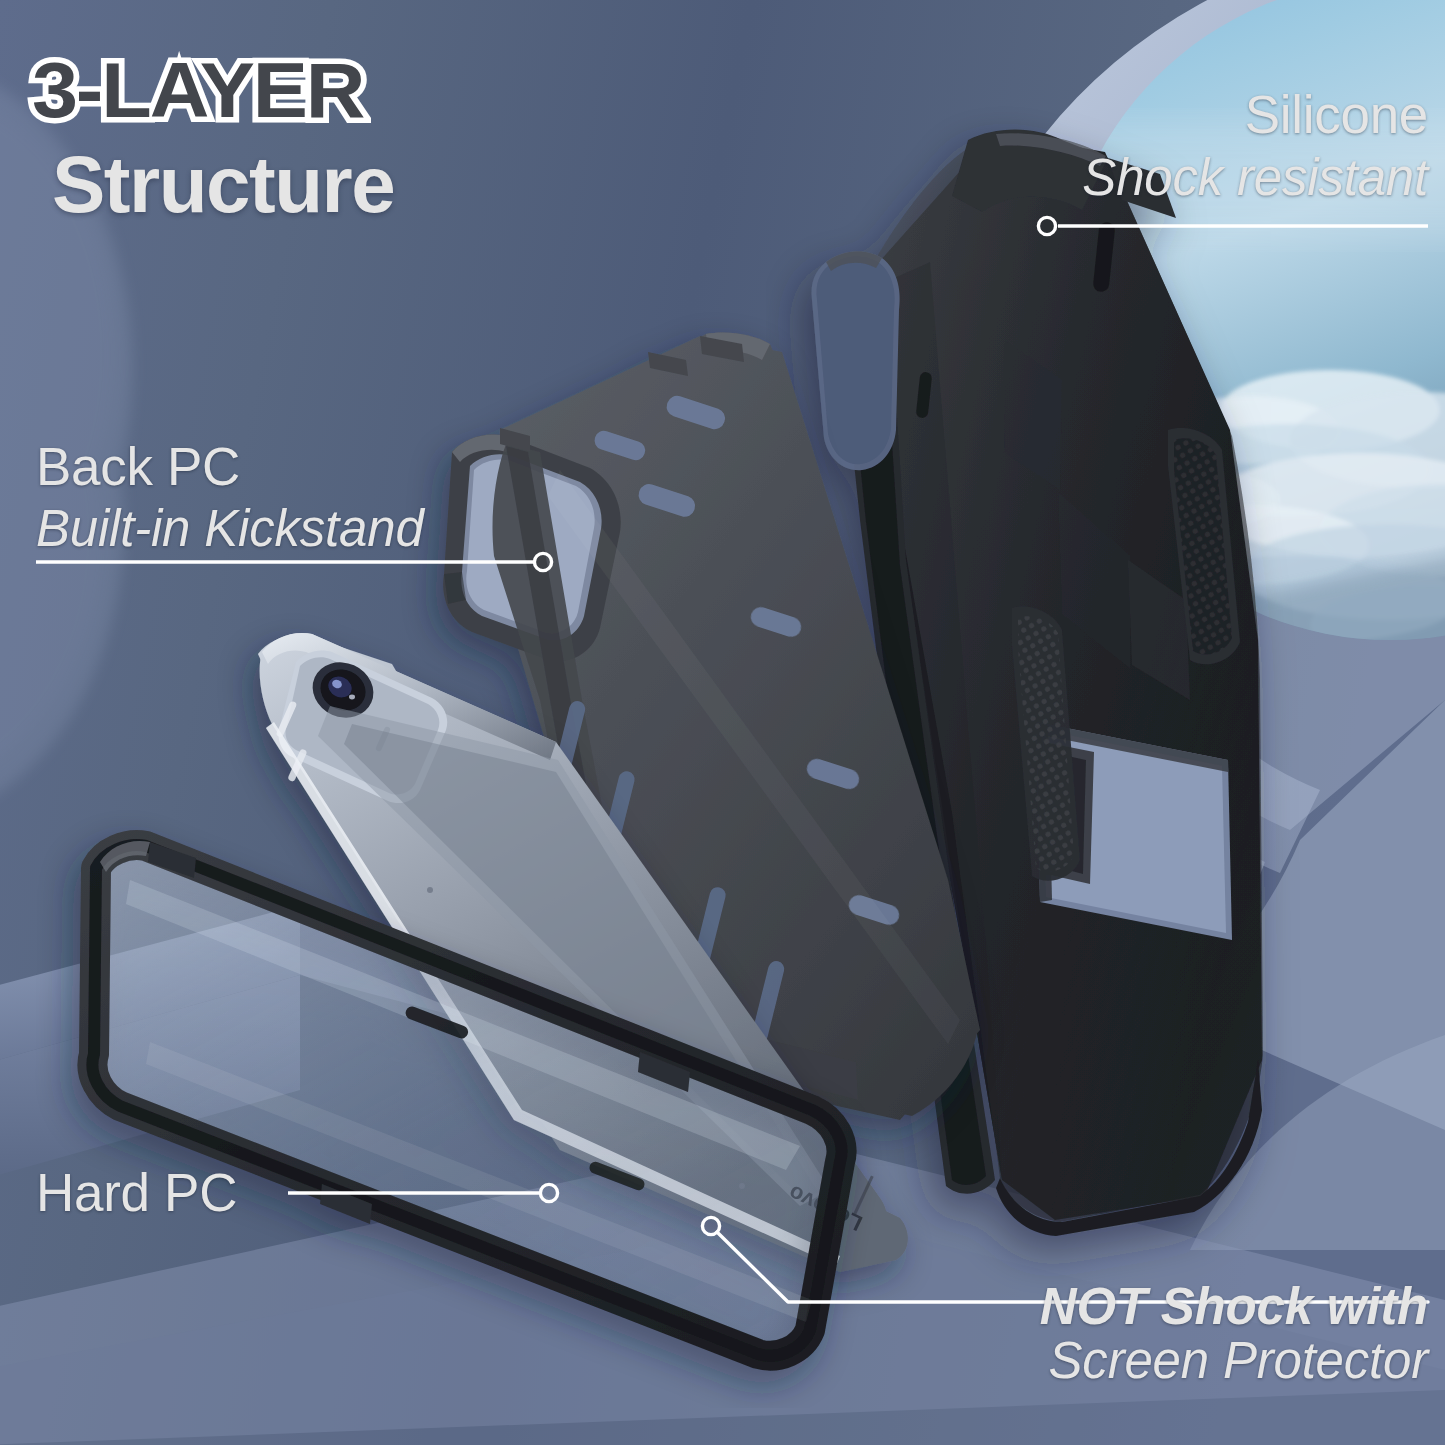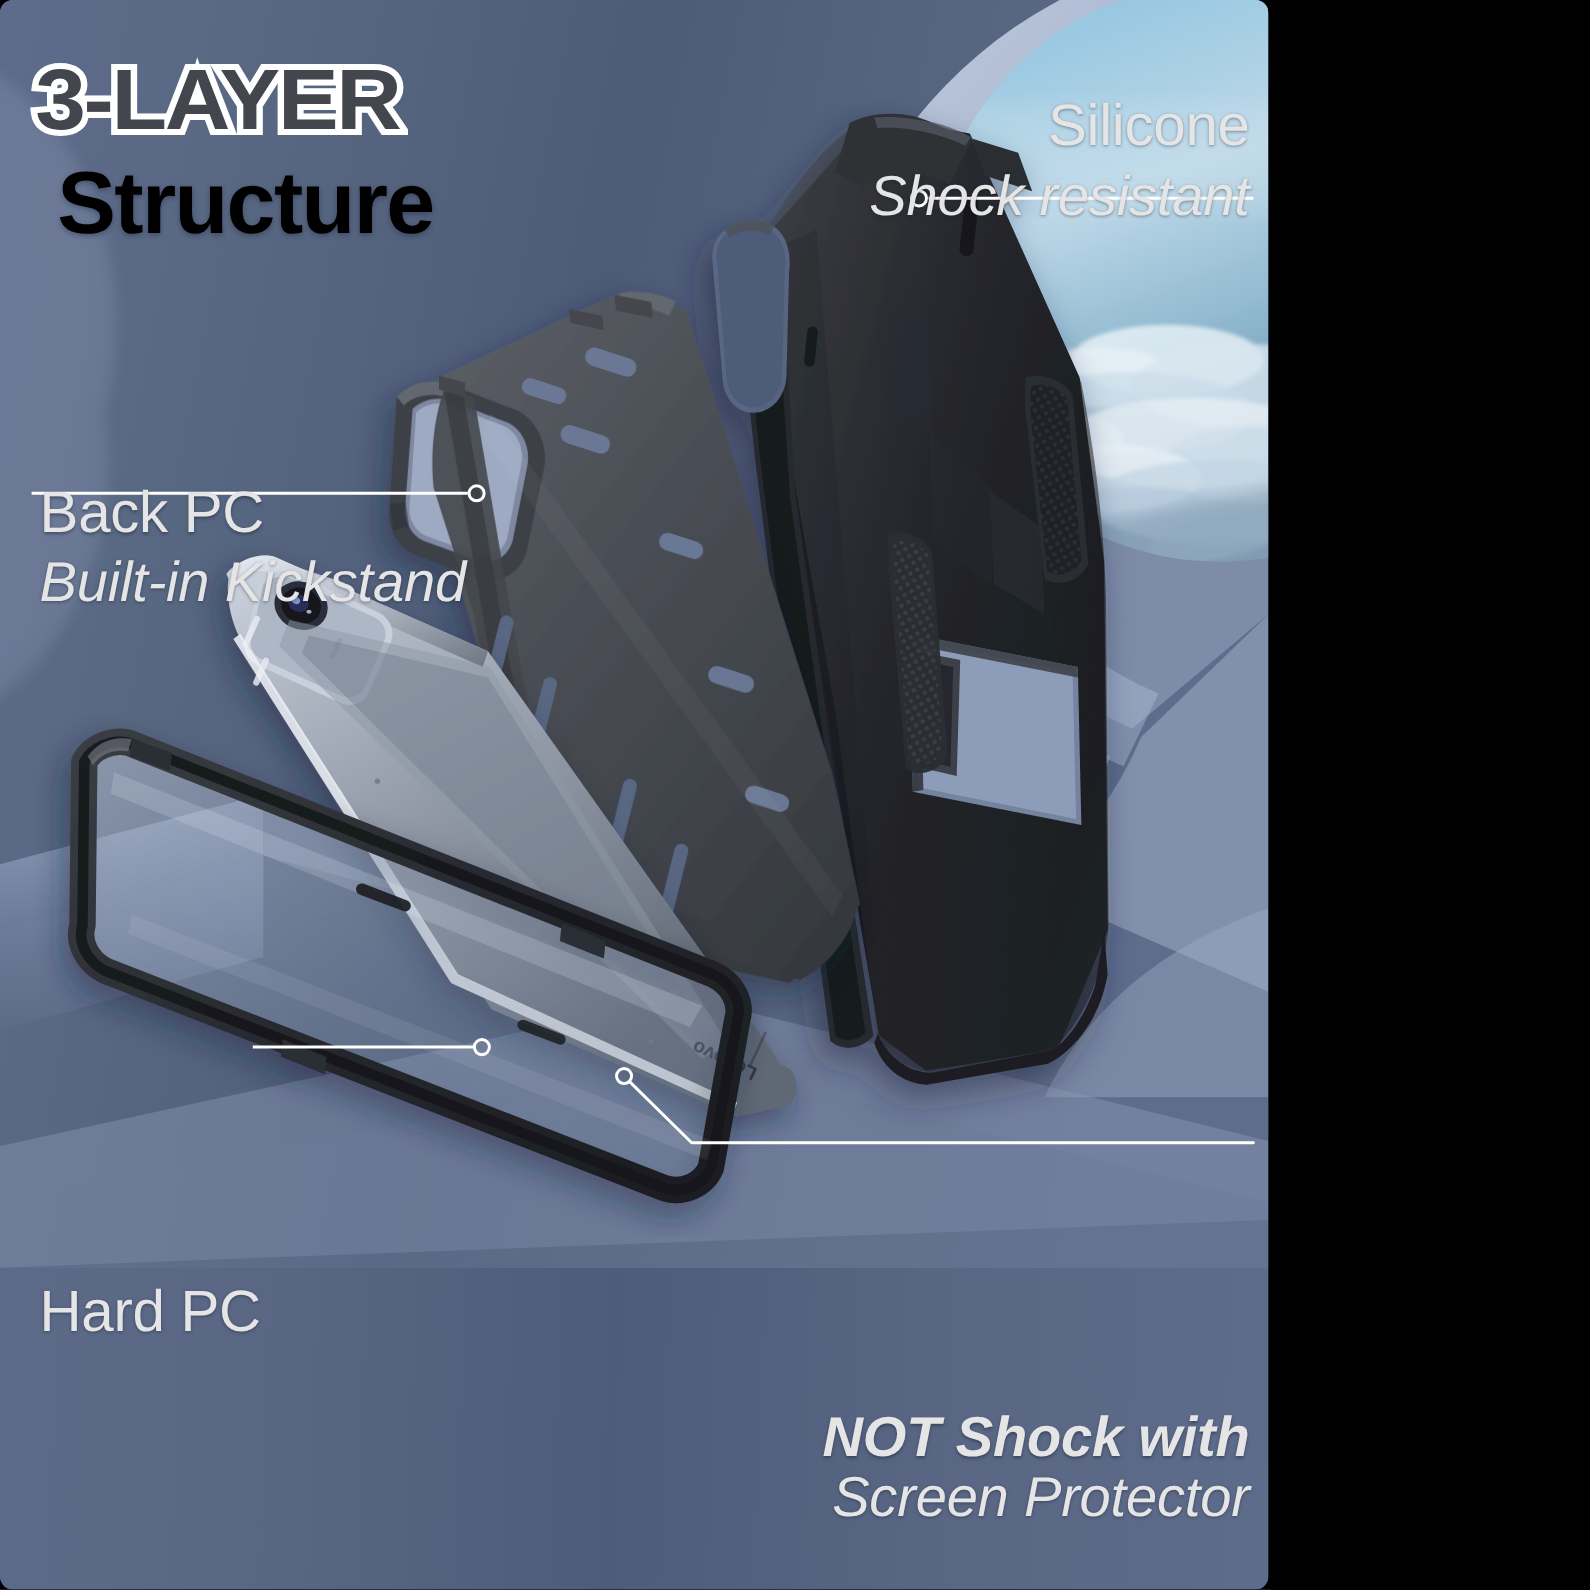--- a/index.html
+++ b/index.html
@@ -1,43 +1,42 @@
 <!DOCTYPE html>
 <html><head>
 <meta charset="utf-8">
 <style>
   html,body{margin:0;padding:0;background:#000;}
   #stage{
     position:relative;
-    width:1153px;height:1445px;
+    width:1445px;height:1445px;
     overflow:hidden;
     font-family:"Liberation Sans","DejaVu Sans",sans-serif;
     background:#5a6885;
-    border-radius:12px;
   }
   .bg-wall{position:absolute;inset:0;
     background:linear-gradient(92deg,#5d6b8a 0%,#56658330 22%,#4d5c7a 50%,#55648340 76%,#5e6c8b 100%);
   }
   .bg-svg{position:absolute;inset:0;}
 
   
   .lbl{position:absolute;color:#e5e5e5;white-space:nowrap;text-shadow:0 1px 3px rgba(20,28,45,.45);}
   .lbl-big{font-size:53px;font-weight:400;line-height:1.0;letter-spacing:-.3px;}
   .lbl-sub{font-size:51px;font-weight:400;line-height:1.0;letter-spacing:-.2px;font-style:italic;}
   .lbl-bold{font-weight:700;}
 
   .title3{position:absolute;left:32px;top:52px;
     font-size:78px;font-weight:700;letter-spacing:-2px;
     color:#43464c;
     -webkit-text-stroke:11px #ffffff;
     paint-order:stroke fill;
     line-height:.98;
     transform:scaleX(1.06);transform-origin:left center;}
   .titleStruct{position:absolute;left:52px;top:145px;
-    font-size:80px;font-weight:700;color:#000000;letter-spacing:-1.5px;line-height:1;
+    font-size:80px;font-weight:700;color:#e5e5e5;letter-spacing:-1.5px;line-height:1;
     text-shadow:0 2px 5px rgba(25,33,52,.4);}
 </style>
 </head>
 <body>
 
 <div id="stage">
 
   <div class="bg-wall"></div>
 
   <svg class="bg-svg" viewBox="0 0 1445 1445" preserveAspectRatio="none">

